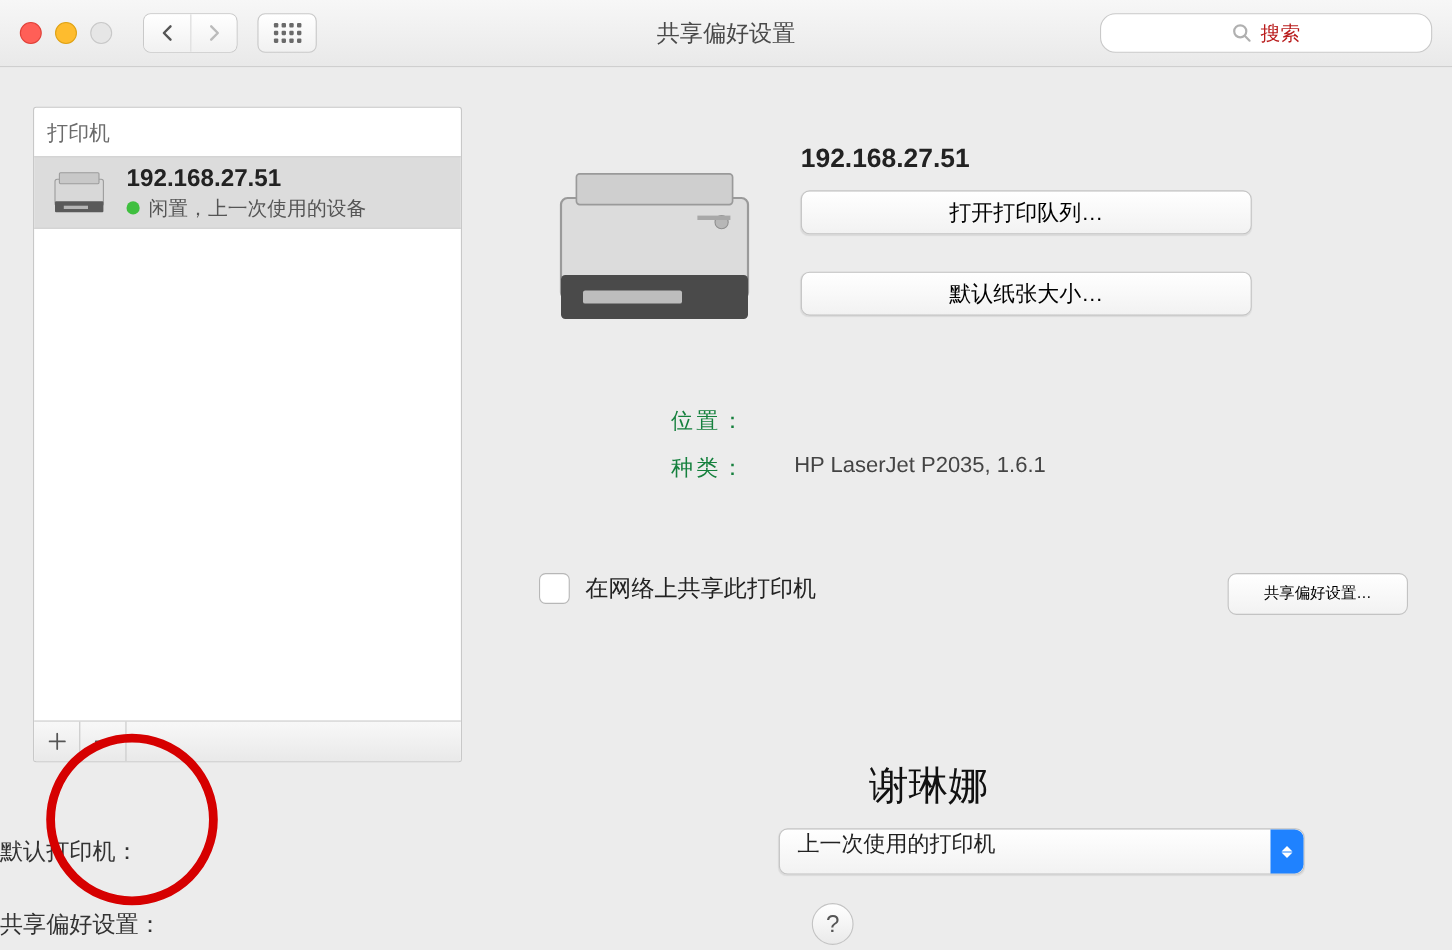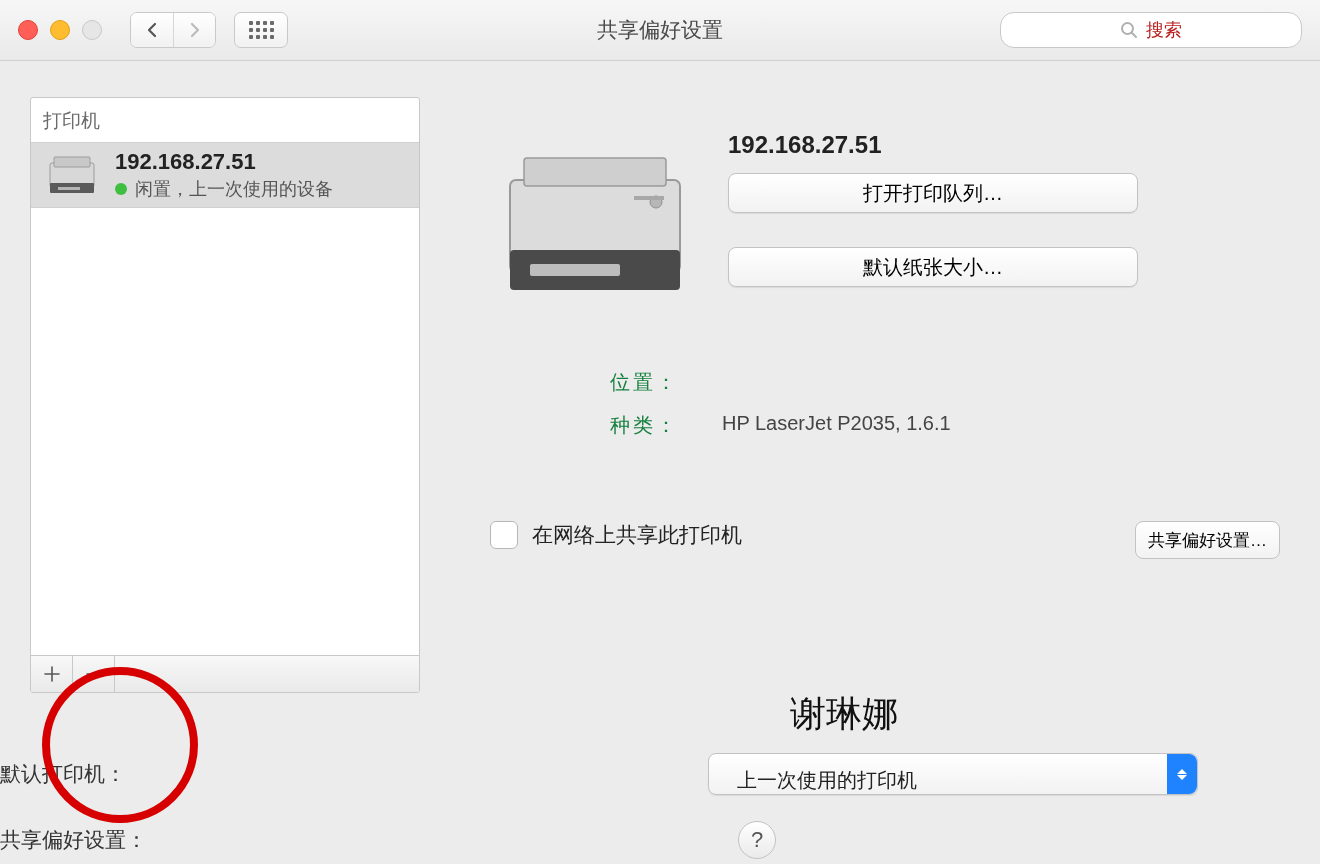--- a/index.html
+++ b/index.html
@@ -35,26 +35,26 @@
   .detail{flex:1;display:flex;flex-direction:column}
   .detailtop{display:flex;gap:20px;margin-top:30px;margin-left:30px}
   .bigthumb{width:228px;height:190px;display:flex;align-items:center;justify-content:center}
   .printertitle{font-size:24px;font-weight:700;margin:4px 0 14px 0}
   .macbtn{display:block;width:410px;height:40px;border:1px solid #c3c3c3;border-radius:8px;background:linear-gradient(#ffffff,#f2f2f2);font-size:20px;margin-bottom:34px;box-shadow:0 1px 1px rgba(0,0,0,0.08)}
   .infogrid{margin:48px 0 0 160px;font-size:20px;color:#444}
   .infogrid .row{display:flex;margin-bottom:16px}
   .infogrid .lbl{width:96px;text-align:left;color:#15803d;margin-right:16px;letter-spacing:3px}
   .sharerow{display:flex;align-items:flex-start;margin-top:66px;margin-left:40px;font-size:21px}
   .chk{width:26px;height:26px;border:1px solid #b7b7b7;border-radius:6px;background:#fff;margin-right:14px}
-  .sharebtn{margin-left:auto;margin-right:10px;height:38px;padding:0 12px;border:1px solid #c3c3c3;border-radius:8px;background:linear-gradient(#ffffff,#f2f2f2);font-size:17px}
+  .sharebtn{margin-left:auto;margin-right:10px;height:38px;padding:0 32px;border:1px solid #c3c3c3;border-radius:8px;background:linear-gradient(#ffffff,#f2f2f2);font-size:14px}
   
   .bottomrows{margin-top:60px}
   .droprow{display:flex;align-items:center;margin-bottom:26px}
   .droprow .dlbl{width:690px;font-size:21px;color:#333;padding-right:18px}
-  .select{position:relative;width:460px;height:40px;border:1px solid #c3c3c3;border-radius:8px;background:linear-gradient(#ffffff,#f2f2f2);display:flex;align-items:flex-end;padding-left:28px;font-size:20px;box-shadow:0 1px 1px rgba(0,0,0,0.08)}
+  .select{position:relative;width:460px;height:40px;border:1px solid #c3c3c3;border-radius:8px;background:linear-gradient(#ffffff,#f2f2f2);display:flex;align-items:flex-start;padding-left:16px;font-size:20px;box-shadow:0 1px 1px rgba(0,0,0,0.08)}
   .select .arrow{position:absolute;right:0;top:0;width:30px;height:100%;background:#1f82ff;border-radius:0 8px 8px 0;display:flex;flex-direction:column;align-items:center;justify-content:center;gap:1px}
   .select .arrow::before,.select .arrow::after{content:"";width:0;height:0;border-left:5px solid transparent;border-right:5px solid transparent}
   .select .arrow::before{border-bottom:5px solid #fff}
   .select .arrow::after{border-top:5px solid #fff}
   .helpbtn{width:36px;height:36px;border:1px solid #c3c3c3;border-radius:50%;background:linear-gradient(#ffffff,#eaeaea);font-size:22px;color:#555;margin-left:30px;display:flex;align-items:center;justify-content:center}
   .watermark{position:absolute;left:790px;top:690px;font-size:36px;font-weight:400;color:#111;pointer-events:none}
   .circle-annot{position:absolute;left:42px;top:606px;width:140px;height:140px;border:8px solid #d60000;border-radius:50%;pointer-events:none}
 </style>
 </head>
 <body>

